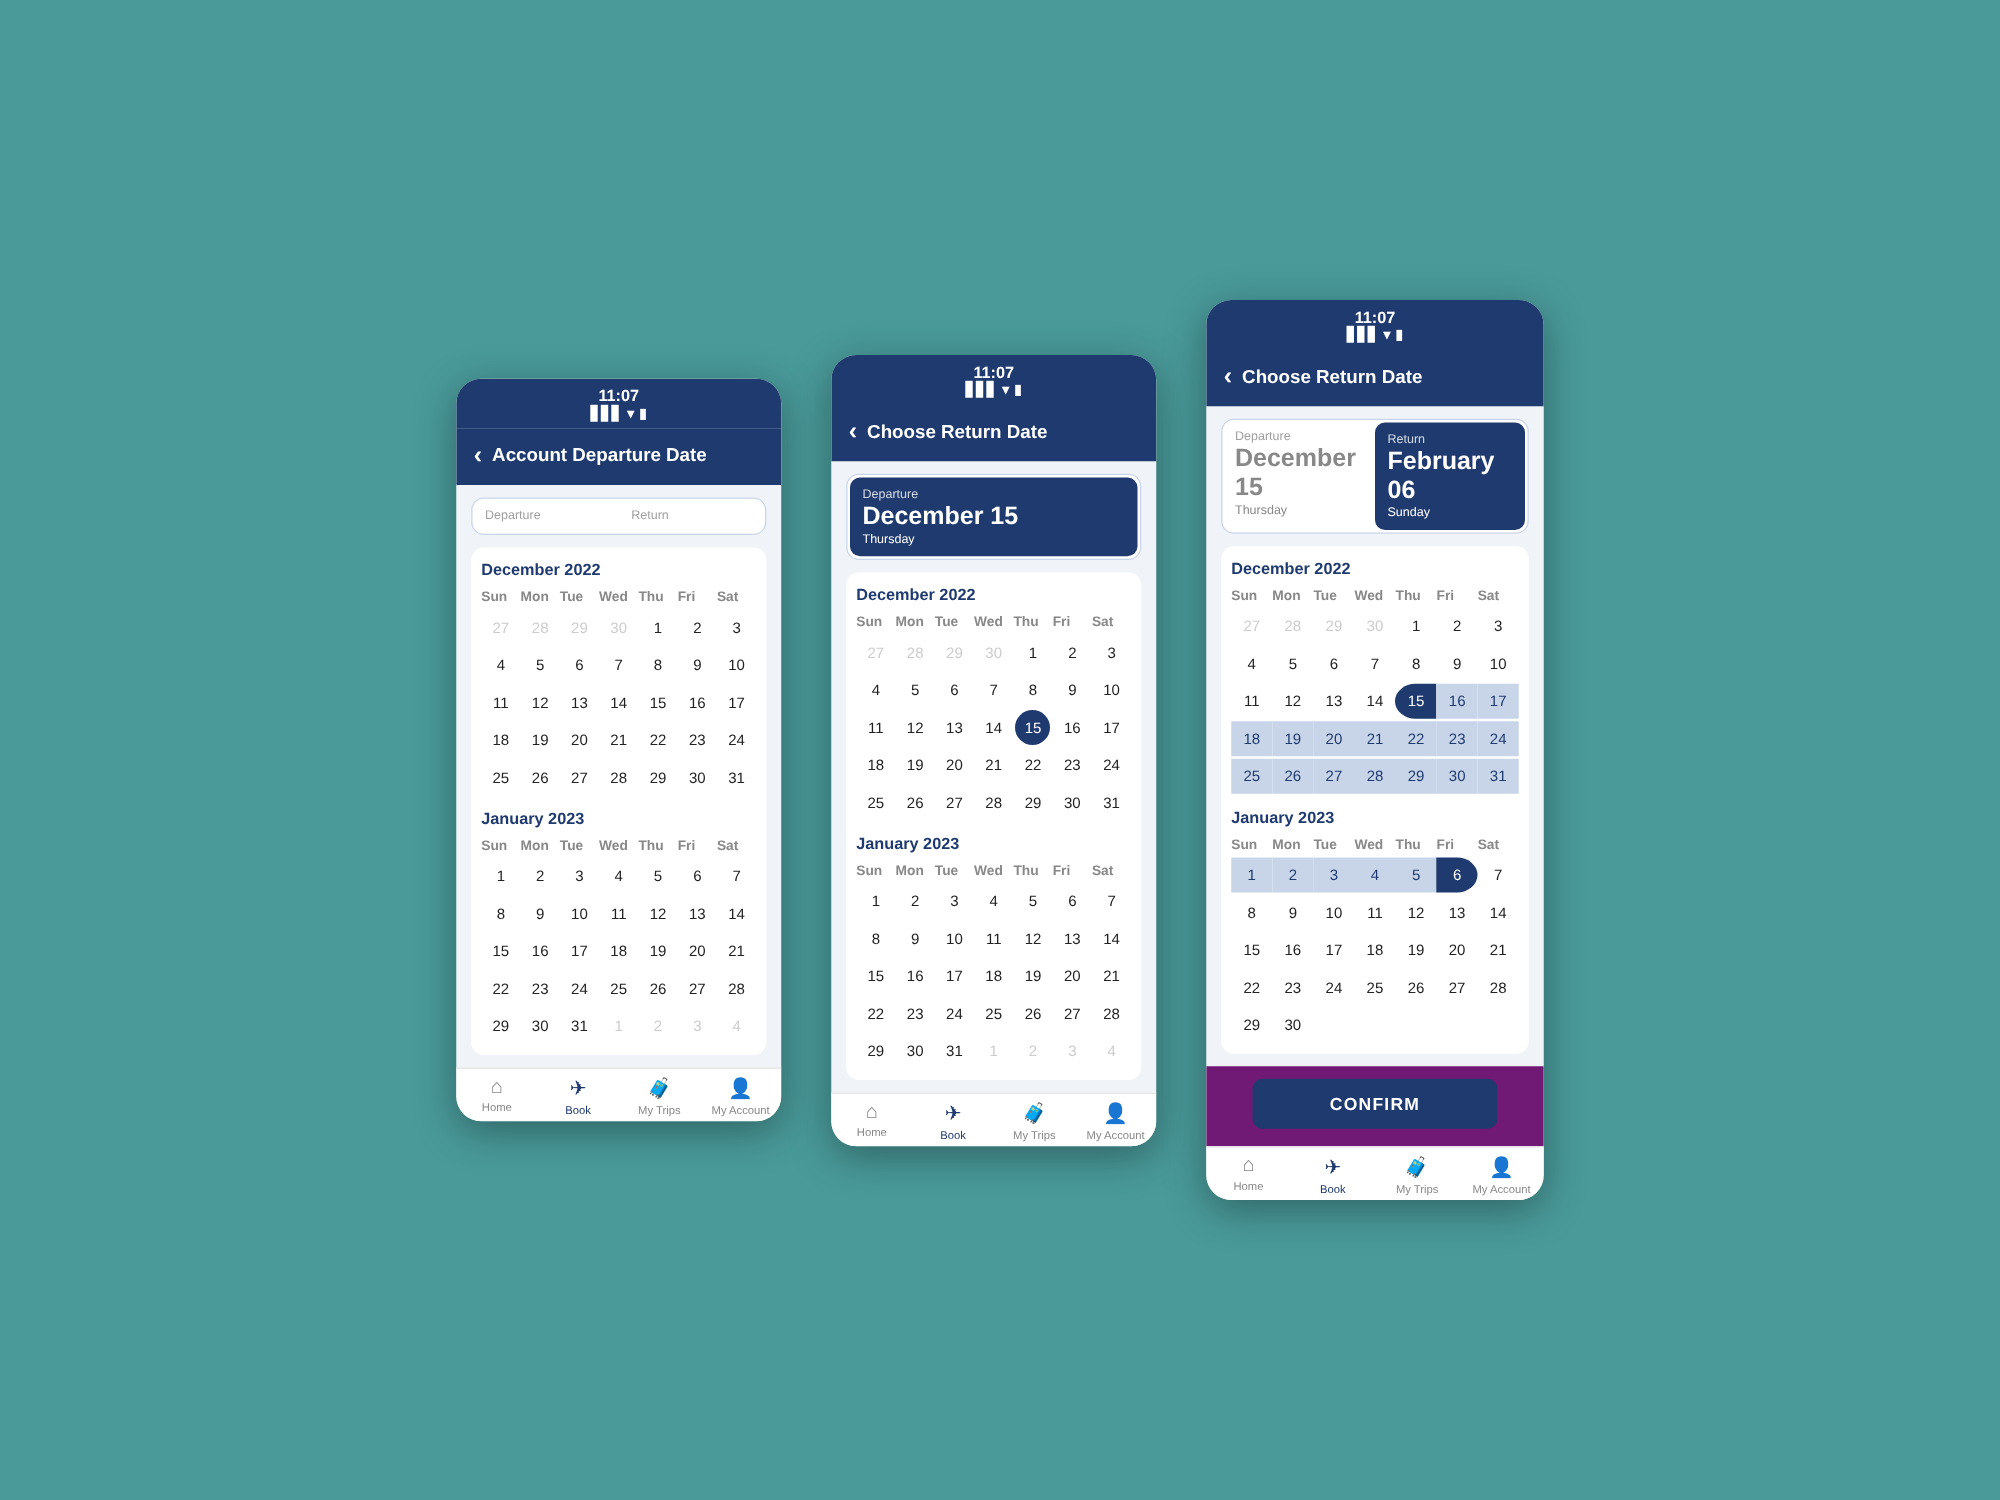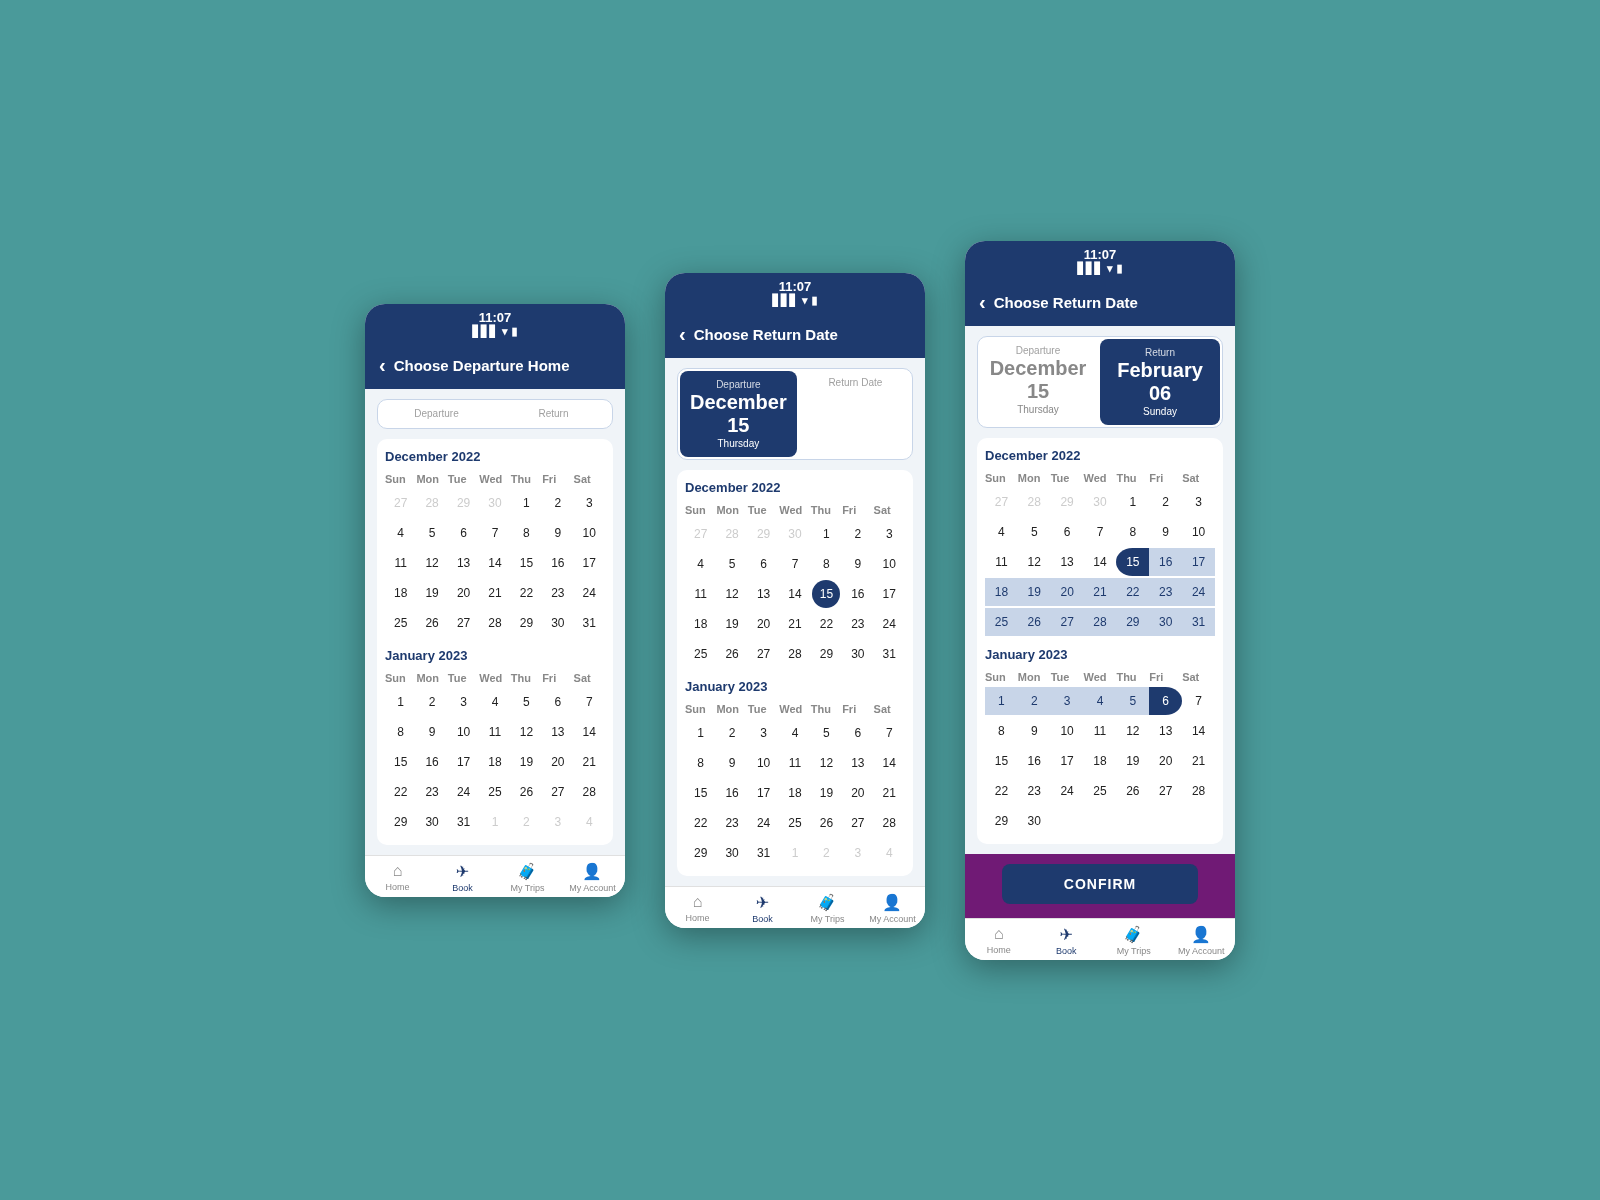--- a/index.html
+++ b/index.html
@@ -64,21 +64,21 @@
       margin: 10px 12px;
       border-radius: 10px;
       display: flex;
       border: 1.5px solid #c8d5e8;
       overflow: hidden;
     }
 
     .date-tab {
       flex: 1;
       padding: 8px 10px;
-      text-align: center;
+      text-align: left;
       font-size: 11px;
     }
 
     .date-tab.active {
       background: #1e3a6e;
       color: white;
       border-radius: 8px;
       margin: 2px;
     }
 
@@ -227,21 +227,21 @@
     <div class="status-bar">
     <span>11:07</span>
     <div class="status-icons">
       <span>▋▋▋</span>
       <span>▾</span>
       <span>▮</span>
     </div>
   </div>
     <div class="header">
     <span style="font-size:20px;cursor:pointer">‹</span>
-    <span>Choose Departure Home</span>
+    <span>Account Departure Date</span>
   </div>
     <div class="date-selector">
       <div class="date-tab inactive">
       <div class="label">Departure</div>
       <div class="date-num"></div>
       <div class="day-name"></div>
     </div>
       <div class="date-tab inactive">
       <div class="label">Return</div>
       <div class="date-num"></div>
@@ -371,25 +371,20 @@
     <div class="header">
     <span style="font-size:20px;cursor:pointer">‹</span>
     <span>Choose Return Date</span>
   </div>
     <div class="date-selector">
       <div class="date-tab active">
       <div class="label">Departure</div>
       <div class="date-num">December 15</div>
       <div class="day-name">Thursday</div>
     </div>
-      <div class="date-tab inactive">
-      <div class="label">Return Date</div>
-      <div class="date-num"></div>
-      <div class="day-name"></div>
-    </div>
     </div>
     <div class="calendar-container">
       <div class="month-title">December 2022</div>
       <div class="cal-grid">
         <div class="cal-header-cell">Sun</div>
         <div class="cal-header-cell">Mon</div>
         <div class="cal-header-cell">Tue</div>
         <div class="cal-header-cell">Wed</div>
         <div class="cal-header-cell">Thu</div>
         <div class="cal-header-cell">Fri</div>

